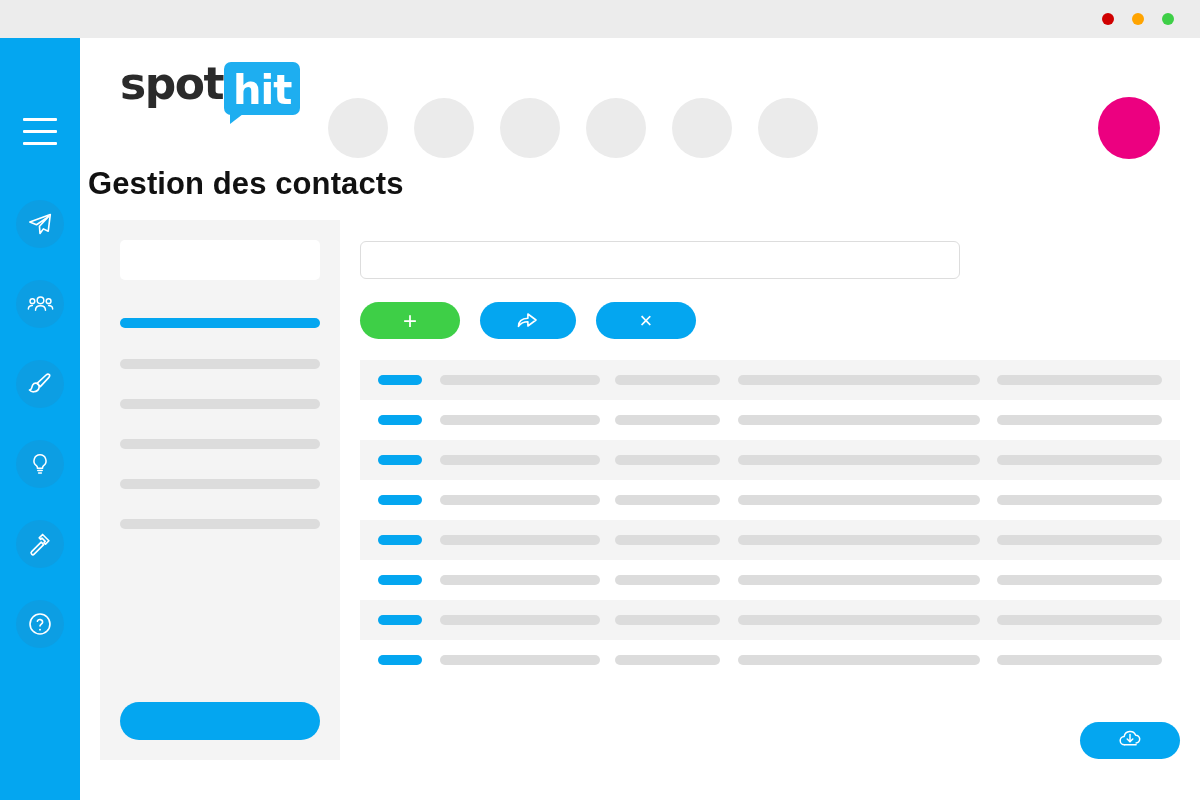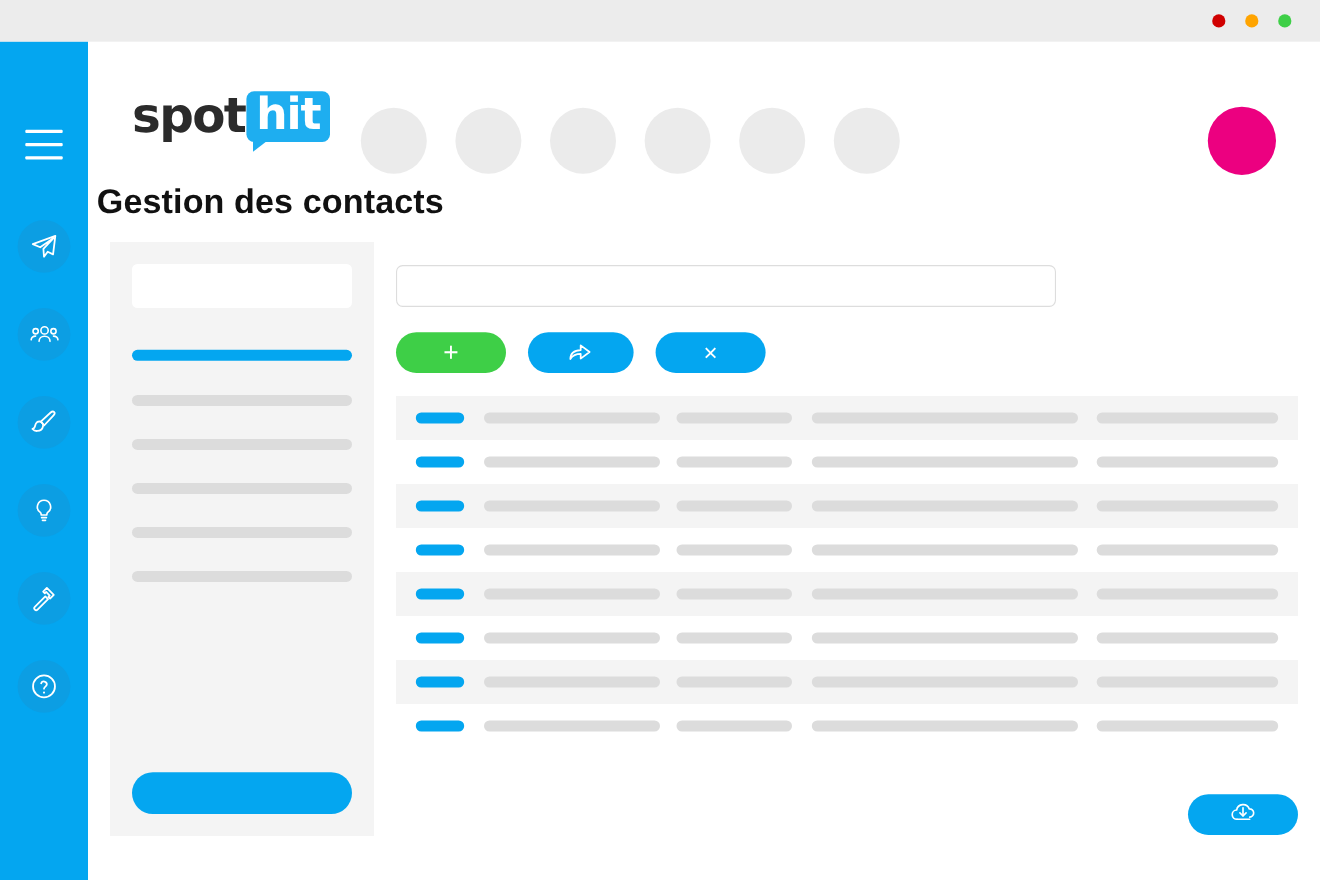--- a/index.html
+++ b/index.html
@@ -79,36 +79,35 @@
   .header {
     position: absolute;
     top: 38px; left: 80px;
     width: 1120px; height: 104px;
     background: #ffffff;
   }
   .logo {
     position: absolute;
     top: 24px; left: 40px;
     display: flex;
-    align-items: center;
-    margin-top: 21px;
+    align-items: flex-start;
   }
   .logo-spot {
     font-size: 44px;
     font-weight: bold;
     letter-spacing: -1.5px;
     color: #2b2b2b;
     line-height: 1;
     font-family: "DejaVu Sans", sans-serif;
   }
   .logo-bubble {
     position: relative;
     background: #1eaef0;
     border-radius: 7px;
-    padding: 1px 9px 5px 9px;
+    padding: 8px 9px 5px 9px;
     margin-left: 1px;
   }
   .logo-hit {
     font-size: 40px;
     font-weight: bold;
     letter-spacing: -1px;
     color: #ffffff;
     line-height: 1;
     font-family: "DejaVu Sans", sans-serif;
   }

